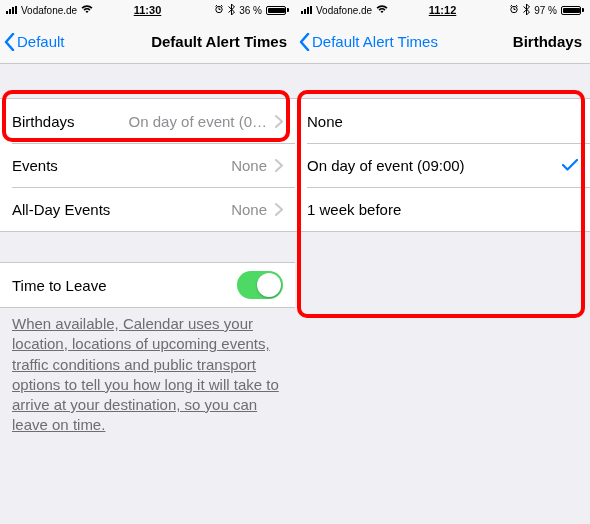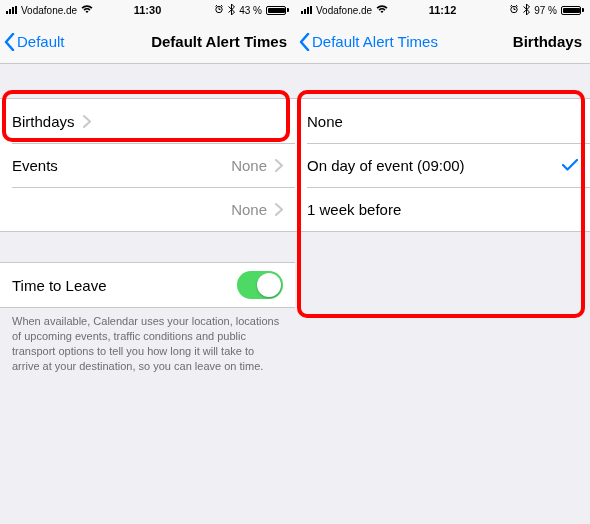--- a/index.html
+++ b/index.html
@@ -5,21 +5,21 @@
   * { box-sizing: border-box; margin: 0; padding: 0; }
   html, body { width: 590px; height: 524px; background: #fff; font-family: -apple-system, "Helvetica Neue", Arial, sans-serif; }
   .stage { width: 590px; height: 440px; position: relative; background: #fff; }
   .phone { position: absolute; top: 0; width: 295px; height: 524px; background: #efeff4; overflow: hidden; }
   .phone.left { left: 0; }
   .phone.right { left: 295px; }
 
   
   .statusbar { height: 20px; background: #f8f8f8; display: flex; align-items: center; justify-content: space-between; padding: 0 6px; font-size: 10px; color: #000; }
   .sb-left, .sb-right { display: flex; align-items: center; gap: 4px; }
-  .sb-center { position: absolute; left: 50%; transform: translateX(-50%); font-weight: 600; font-size: 11px;}
+  .sb-center { position: absolute; left: 50%; transform: translateX(-50%); font-weight: 600; font-size: 11px; text-decoration: underline;}
   .sig { display: inline-flex; align-items: flex-end; gap: 1px; }
   .sig i { display:inline-block; width:2px; background:#000; }
   .sig i:nth-child(1){height:3px} .sig i:nth-child(2){height:5px}
   .sig i:nth-child(3){height:7px} .sig i:nth-child(4){height:8px}
   .wifi { width:12px; height:10px; position:relative; }
   .battery { display:inline-flex; align-items:center; }
   .batt-body { width:20px; height:9px; border:1px solid #000; border-radius:2px; position:relative; }
   .batt-fill { position:absolute; left:1px; top:1px; bottom:1px; background:#000; border-radius:1px; }
   .batt-cap { width:2px; height:4px; background:#000; margin-left:1px; border-radius:0 1px 1px 0;}
 
@@ -39,21 +39,21 @@
   .row .value { margin-left:auto; color:#8e8e93; font-size:15px; white-space:nowrap; overflow:hidden; text-overflow:ellipsis; max-width: 170px;}
   .row .disclosure { width:8px; height:13px; margin-left:8px; flex-shrink:0; }
   .row .spacer { margin-left:auto; }
   .check { width:16px; height:12px; margin-left:auto; flex-shrink:0; }
 
   
   .toggle { width:46px; height:28px; border-radius:14px; background:#4cd964; position:relative; margin-left:auto; }
   .toggle .knob { position:absolute; right:2px; top:2px; width:24px; height:24px; border-radius:50%; background:#fff; box-shadow:0 1px 2px rgba(0,0,0,.3); }
 
   
-  .footer { padding: 6px 12px 0 12px; font-size:11px; color:#6d6d72; line-height:1.35; }
+  .footer { padding: 6px 12px 0 12px; font-size:15px; color:#6d6d72; line-height:1.35;text-decoration:underline; }
 
   
   .highlight { position:absolute; border:4px solid #ff0000; border-radius:10px; pointer-events:none; }
 
 </style>
 </head>
 <body>
 <div class="stage">
 
 <div class="phone left">
@@ -80,21 +80,21 @@
               <circle cx="5" cy="5.5" r="3.2" fill="none" stroke="#000" stroke-width="1"></circle>
               <path d="M5 3.5 V5.5 H6.5" stroke="#000" stroke-width="1" fill="none"></path>
               <path d="M1.5 2.5 L3 1 M8.5 2.5 L7 1" stroke="#000" stroke-width="1"></path>
             </svg>
       </span>
       <span>
         <svg width="7" height="11" viewBox="0 0 7 11">
               <path d="M3.5 0 V11 L6.5 8 L0.5 2.5 M3.5 0 L6.5 3 L0.5 8.5" fill="none" stroke="#000" stroke-width="1"></path>
             </svg>
       </span>
-      <span>43 %</span>
+      <span>36 %</span>
       <span class="battery">
         <span class="batt-body">
               <span class="batt-fill" style="width:17px"></span>
             </span>
             <span class="batt-cap"></span>
       </span>
     </div>
   </div>
 
   <div class="navbar">
@@ -103,32 +103,34 @@
             <path d="M9 1 L2 9 L9 17" fill="none" stroke="#007aff" stroke-width="2.5" stroke-linecap="round" stroke-linejoin="round"></path>
           </svg>
       <span>Default</span>
     </div>
     <div class="nav-title">Default Alert Times</div>
   </div>
 
   <div class="group">
     <div class="row">
       <span class="label">Birthdays</span>
+      <span class="value">On day of event (0…</span>
       <svg class="disclosure" viewBox="0 0 8 13">
             <path d="M1 1 L7 6.5 L1 12" fill="none" stroke="#c7c7cc" stroke-width="2" stroke-linecap="round" stroke-linejoin="round"></path>
           </svg>
     </div>
     <div class="row">
       <span class="label">Events</span>
       <span class="value">None</span>
       <svg class="disclosure" viewBox="0 0 8 13">
             <path d="M1 1 L7 6.5 L1 12" fill="none" stroke="#c7c7cc" stroke-width="2" stroke-linecap="round" stroke-linejoin="round"></path>
           </svg>
     </div>
     <div class="row">
+      <span class="label">All-Day Events</span>
       <span class="value">None</span>
       <svg class="disclosure" viewBox="0 0 8 13">
             <path d="M1 1 L7 6.5 L1 12" fill="none" stroke="#c7c7cc" stroke-width="2" stroke-linecap="round" stroke-linejoin="round"></path>
           </svg>
     </div>
   </div>
 
   <div class="group" style="margin-top:30px">
     <div class="row">
       <span class="label">Time to Leave</span>

